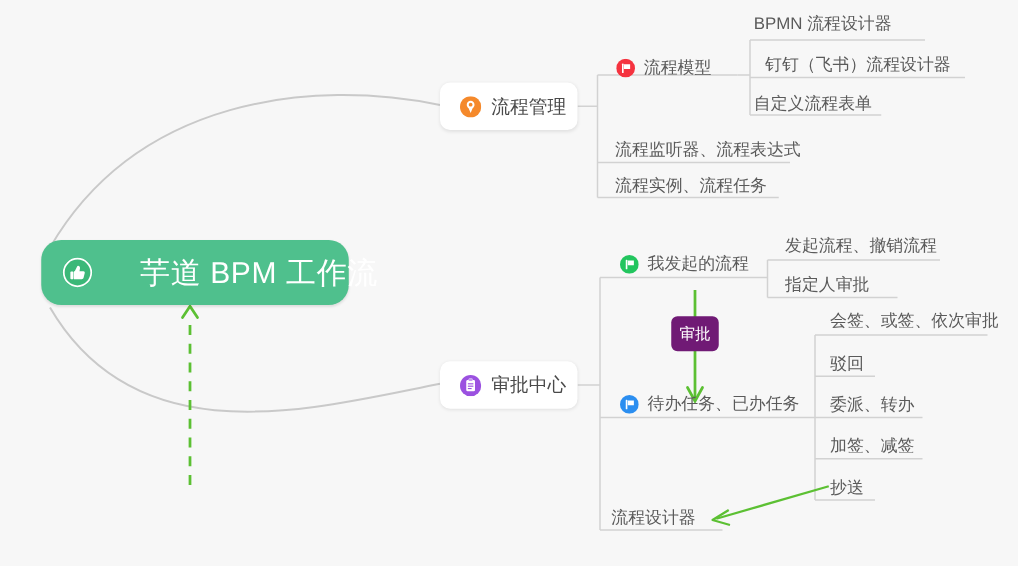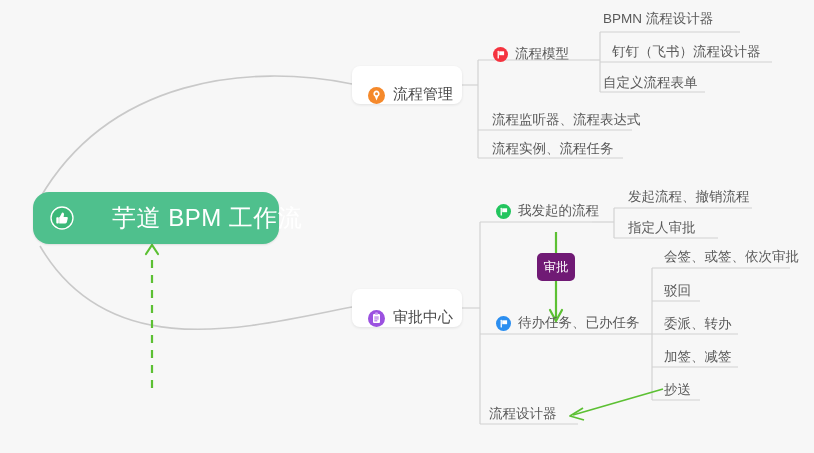--- a/index.html
+++ b/index.html
@@ -33,21 +33,21 @@
     margin-left:9px;
     white-space:nowrap;
   }
 
   
   .branch-node{
     position:absolute;
     height:38px;
     background:#ffffff;
     border-radius:8px;
-    display:flex;align-items:flex-end;
+    display:flex;align-items:center;
     padding:0 16px;
     box-sizing:border-box;
     box-shadow:0 1px 3px rgba(0,0,0,.09);
   }
   .branch-label{
     color:#4a4a4a;
     font-size:15px;
     margin-left:8px;
     white-space:nowrap;
   }

